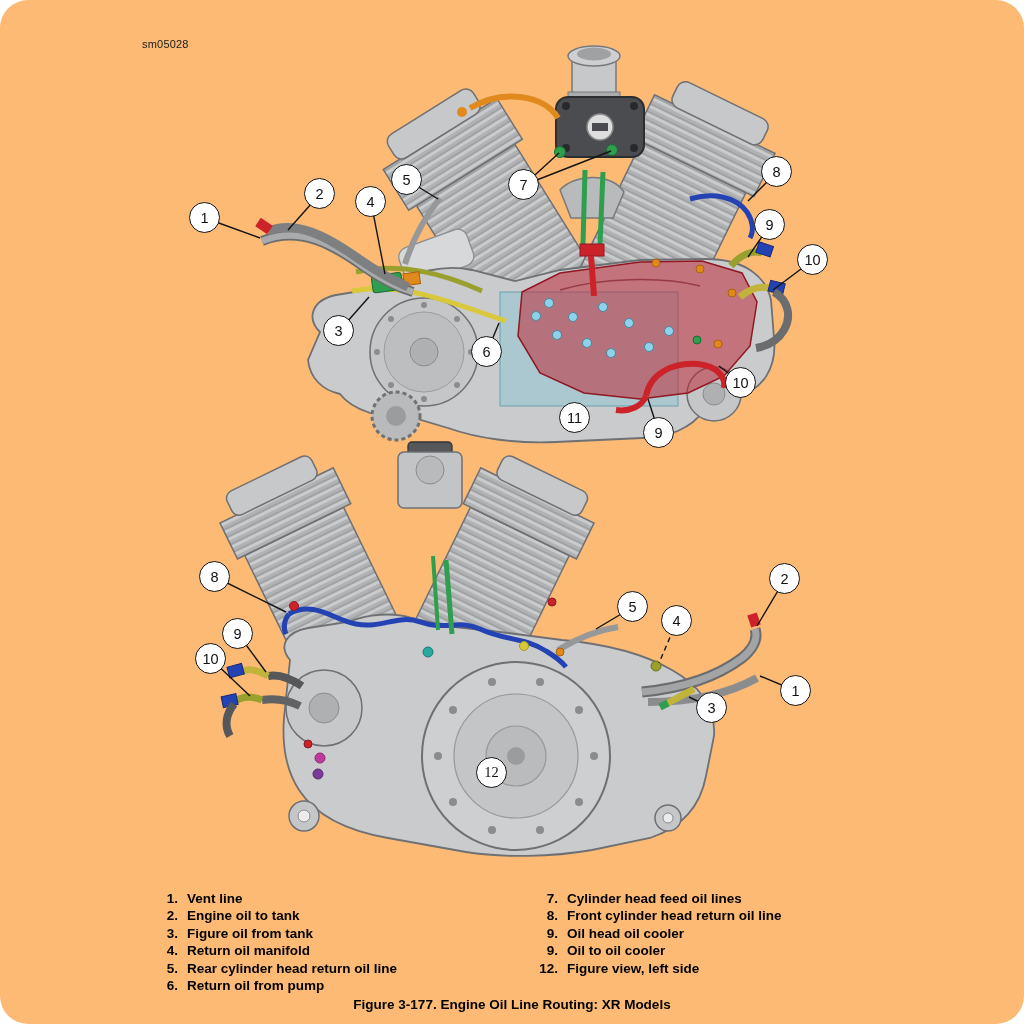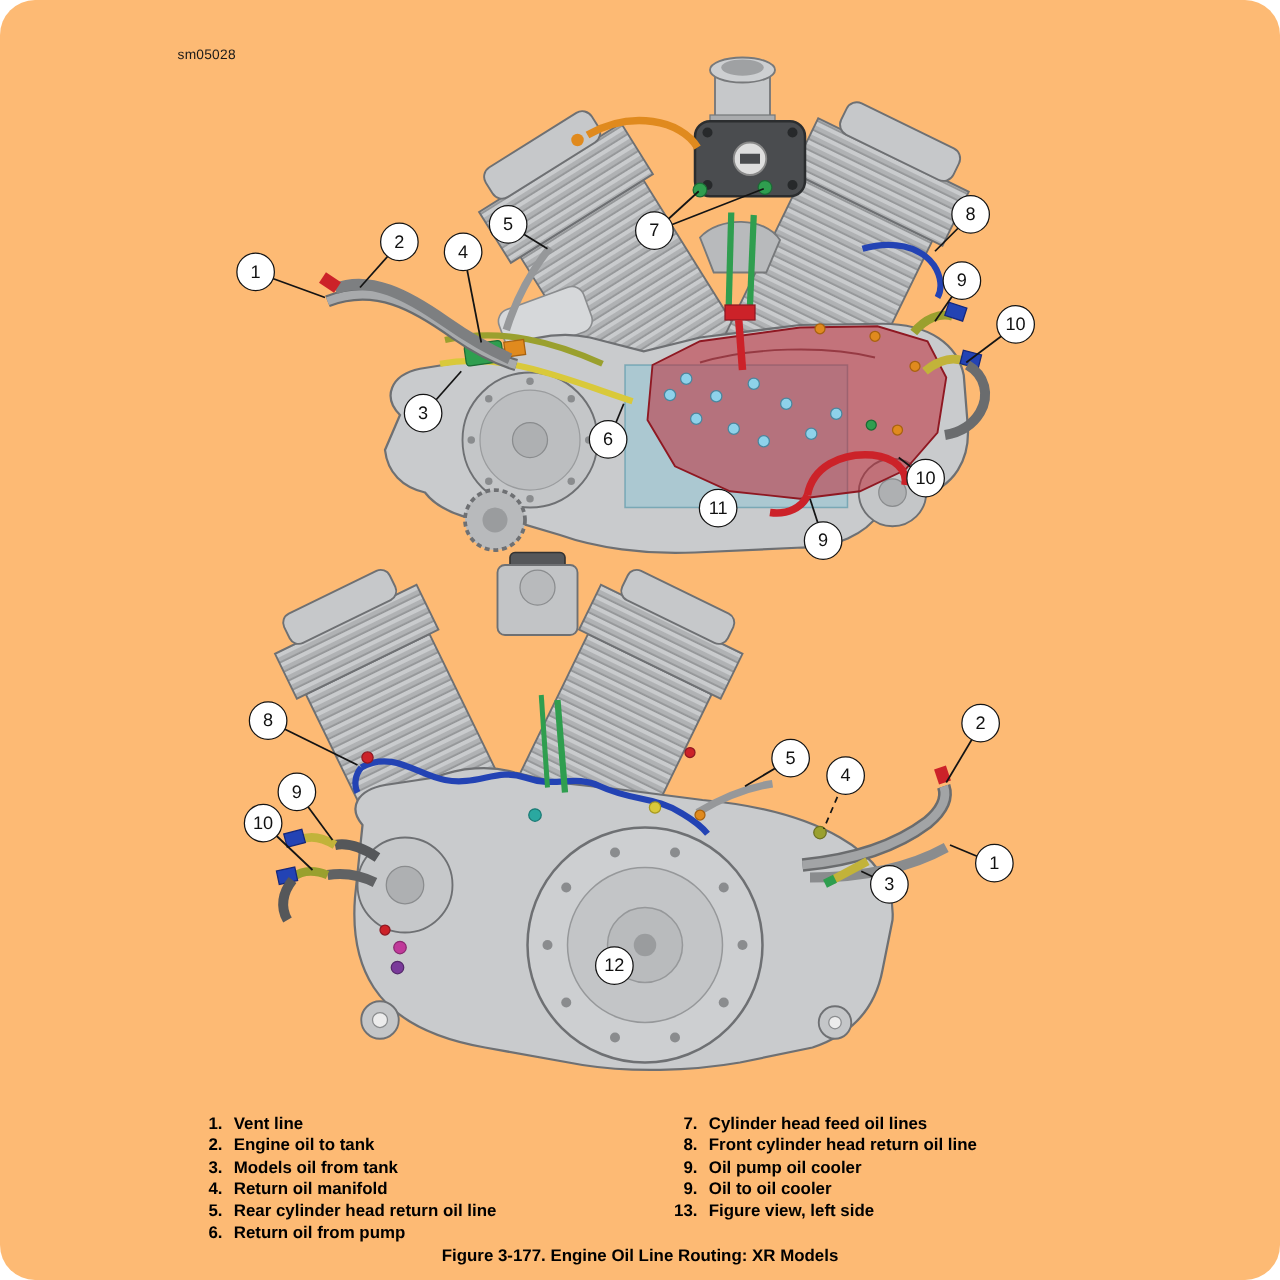--- a/index.html
+++ b/index.html
@@ -294,21 +294,21 @@
     </div>
   <div class="callout" style="left:339px;top:331px;">
       <span>3</span>
     </div>
   <div class="callout" style="left:487px;top:352px;">
       <span>6</span>
     </div>
   <div class="callout" style="left:741px;top:383px;">
       <span>10</span>
     </div>
-  <div class="callout" style="left:575px;top:407px;">
+  <div class="callout" style="left:575px;top:418px;">
       <span>11</span>
     </div>
   <div class="callout" style="left:659px;top:433px;">
       <span>9</span>
     </div>
 
   <div class="callout" style="left:215px;top:577px;">
       <span>8</span>
     </div>
   <div class="callout" style="left:238px;top:634px;">
@@ -325,36 +325,36 @@
     </div>
   <div class="callout" style="left:785px;top:579px;">
       <span>2</span>
     </div>
   <div class="callout" style="left:796px;top:691px;">
       <span>1</span>
     </div>
   <div class="callout" style="left:712px;top:708px;">
       <span>3</span>
     </div>
-  <div class="callout" style="left:492px;top:773px;">
+  <div class="callout" style="left:492px;top:773px;font-family:Liberation Serif, serif;">
       <span>12</span>
     </div>
 
   <div class="legend-col" style="left:150px;top:890px;">
     <div class="legend-row">
         <span class="legend-num">1.</span>
         <span class="legend-label">Vent line</span>
       </div>
     <div class="legend-row">
         <span class="legend-num">2.</span>
         <span class="legend-label">Engine oil to tank</span>
       </div>
     <div class="legend-row">
         <span class="legend-num">3.</span>
-        <span class="legend-label">Models oil from tank</span>
+        <span class="legend-label">Figure oil from tank</span>
       </div>
     <div class="legend-row">
         <span class="legend-num">4.</span>
         <span class="legend-label">Return oil manifold</span>
       </div>
     <div class="legend-row">
         <span class="legend-num">5.</span>
         <span class="legend-label">Rear cylinder head return oil line</span>
       </div>
     <div class="legend-row">
@@ -366,27 +366,27 @@
     <div class="legend-row">
         <span class="legend-num">7.</span>
         <span class="legend-label">Cylinder head feed oil lines</span>
       </div>
     <div class="legend-row">
         <span class="legend-num">8.</span>
         <span class="legend-label">Front cylinder head return oil line</span>
       </div>
     <div class="legend-row">
         <span class="legend-num">9.</span>
-        <span class="legend-label">Oil pump oil cooler</span>
+        <span class="legend-label">Oil head oil cooler</span>
       </div>
     <div class="legend-row">
         <span class="legend-num">9.</span>
         <span class="legend-label">Oil to oil cooler</span>
       </div>
     <div class="legend-row">
-        <span class="legend-num">13.</span>
+        <span class="legend-num">12.</span>
         <span class="legend-label">Figure view, left side</span>
       </div>
   </div>
 
   <div class="caption">Figure 3-177. Engine Oil Line Routing: XR Models</div>
 
 </div>
 
 </body></html>

